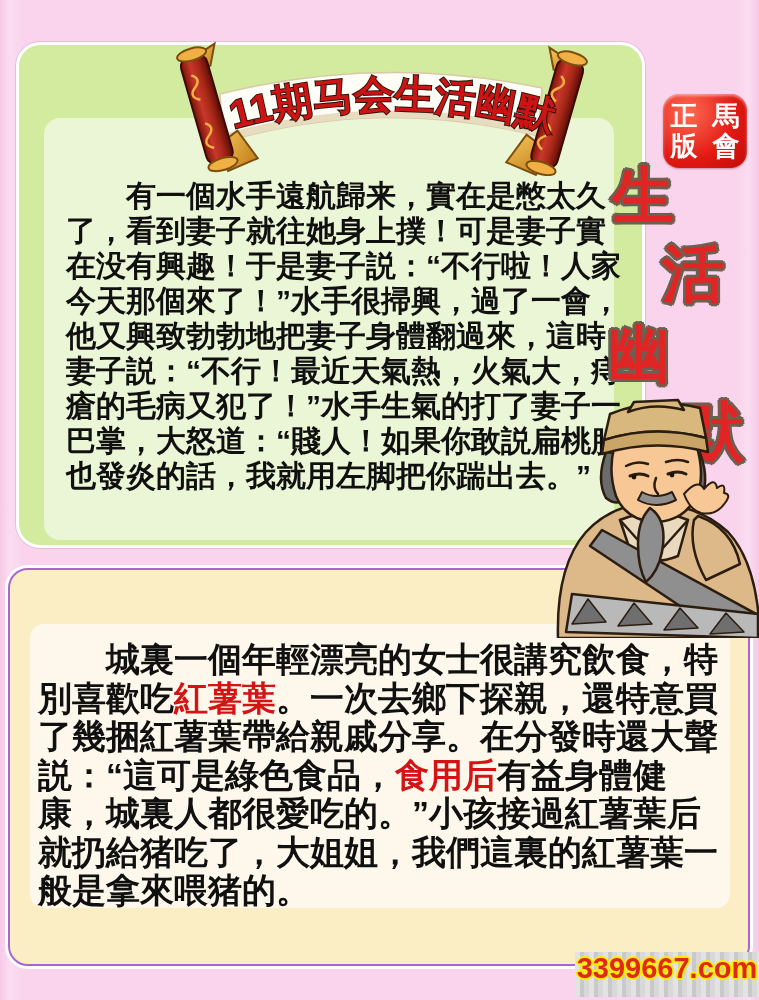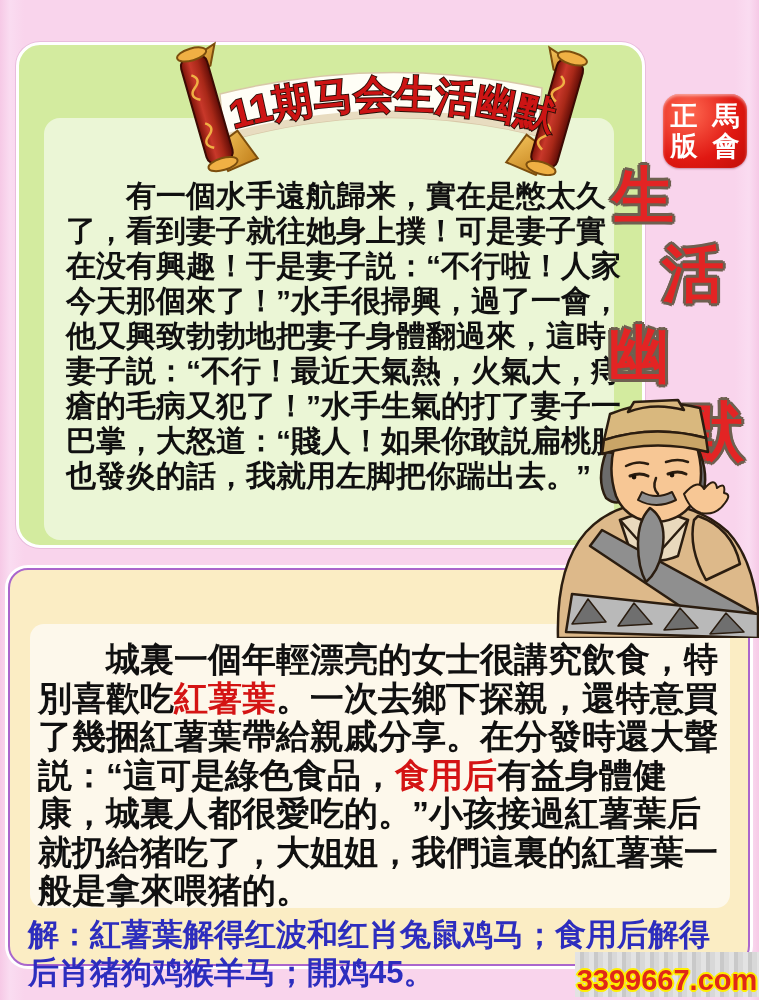--- a/index.html
+++ b/index.html
@@ -40,21 +40,21 @@
   .cream-inner{position:absolute;left:30px;top:624px;width:700px;height:284px;
                background:#fdf8eb;border-radius:14px;}
   .story{position:absolute;left:38px;top:640px;width:684px;margin:0;
          font-size:34px;line-height:38.5px;font-weight:bold;color:#101010;text-indent:2em;}
   .story .hl{color:#d41414;}
   .answer{position:absolute;left:28px;top:916px;width:712px;z-index:7;
           font-size:31px;line-height:38px;font-weight:bold;color:#2d2dbe;}
   
   .watermark{position:absolute;left:575px;top:952px;width:184px;height:45px;z-index:8;
              background:repeating-linear-gradient(90deg,#e3e3e3 0,#e3e3e3 5px,#c9c9c9 5px,#c9c9c9 9px,#d8d8d8 9px,#d8d8d8 14px);
-             display:flex;align-items:flex-end;justify-content:center;}
+             display:flex;align-items:flex-start;justify-content:center;}
   .watermark span{font-size:29px;font-weight:bold;color:#e02818;
       text-shadow:2px 0 0 #ffee00,-2px 0 0 #ffee00,0 2px 0 #ffee00,0 -2px 0 #ffee00,
                   1px 1px 0 #ffee00,-1px 1px 0 #ffee00,1px -1px 0 #ffee00,-1px -1px 0 #ffee00;}
 </style>
 </head>
 <body>
 
 <div class="page">
 
   <div class="green-box"></div>
@@ -149,19 +149,18 @@
       <path d="M88,120 Q106,130 126,120 L122,112 Q106,120 92,112 Z" fill="#8e8e8e" stroke-width="2"></path>
       <path d="M100,128 Q118,140 112,172 Q108,192 96,202 Q88,188 88,164 Q88,140 100,128 Z" fill="#8e8e8e"></path>
 
       <path d="M134,114 q14,-16 20,-5 q11,-13 13,-1 q9,-7 7,5 q8,1 1,10 q-9,13 -24,10 q-11,-3 -17,-19 z" fill="#f7c795" stroke-width="2"></path>
     </g>
   </svg>
 
   <div class="yellow-box"></div>
   <div class="cream-inner"></div>
   <p class="story" id="story-text"><span>城裏一個年輕漂亮的女士很講究飲食，特別喜歡吃</span><span class="hl">紅薯葉</span><span>。一次去鄉下探親，還特意買了幾捆紅薯葉帶給親戚分享。在分發時還大聲説：“這可是綠色食品，</span><span class="hl">食用后</span><span>有益身體健康，城裏人都很愛吃的。”小孩接過紅薯葉后就扔給猪吃了，大姐姐，我們這裏的紅薯葉一般是拿來喂猪的。</span></p>
-  <div class="answer">解：紅薯葉解得红波和红肖兔鼠鸡马；食用后解得后肖猪狗鸡猴羊马；開鸡45。</div>
 
   <div class="watermark">
     <span>3399667.com</span>
   </div>
 
 </div>
 
 </body></html>

